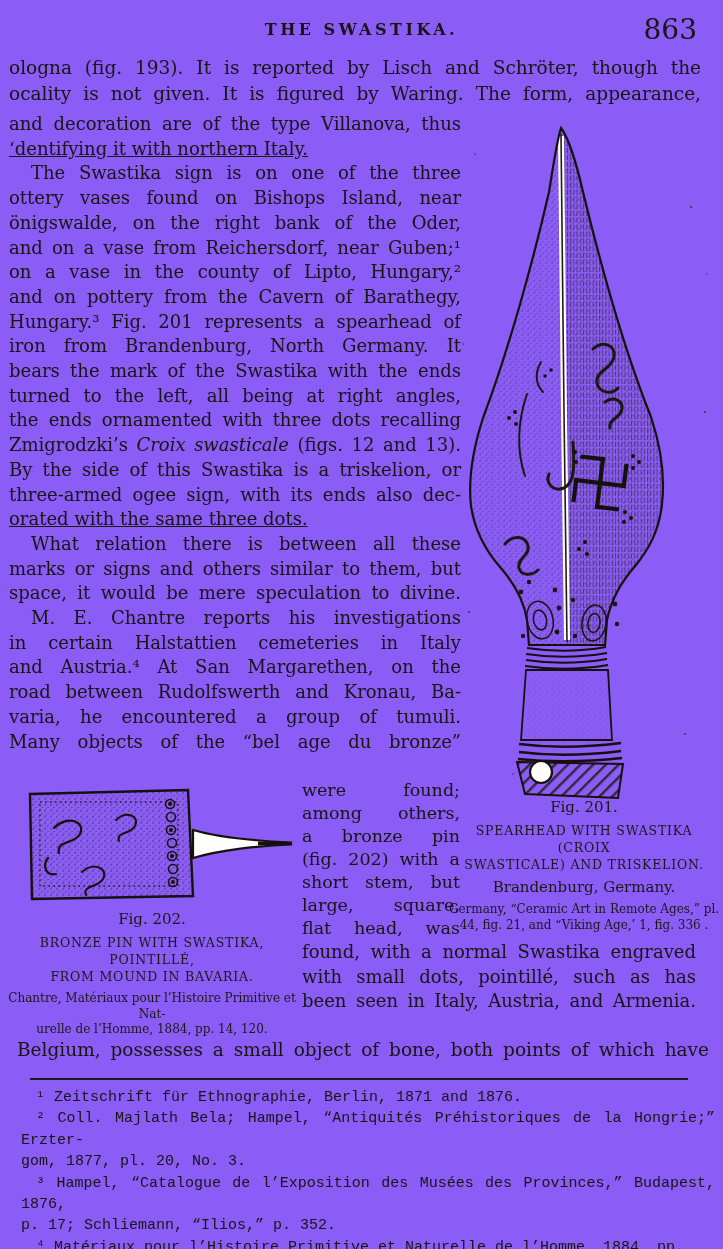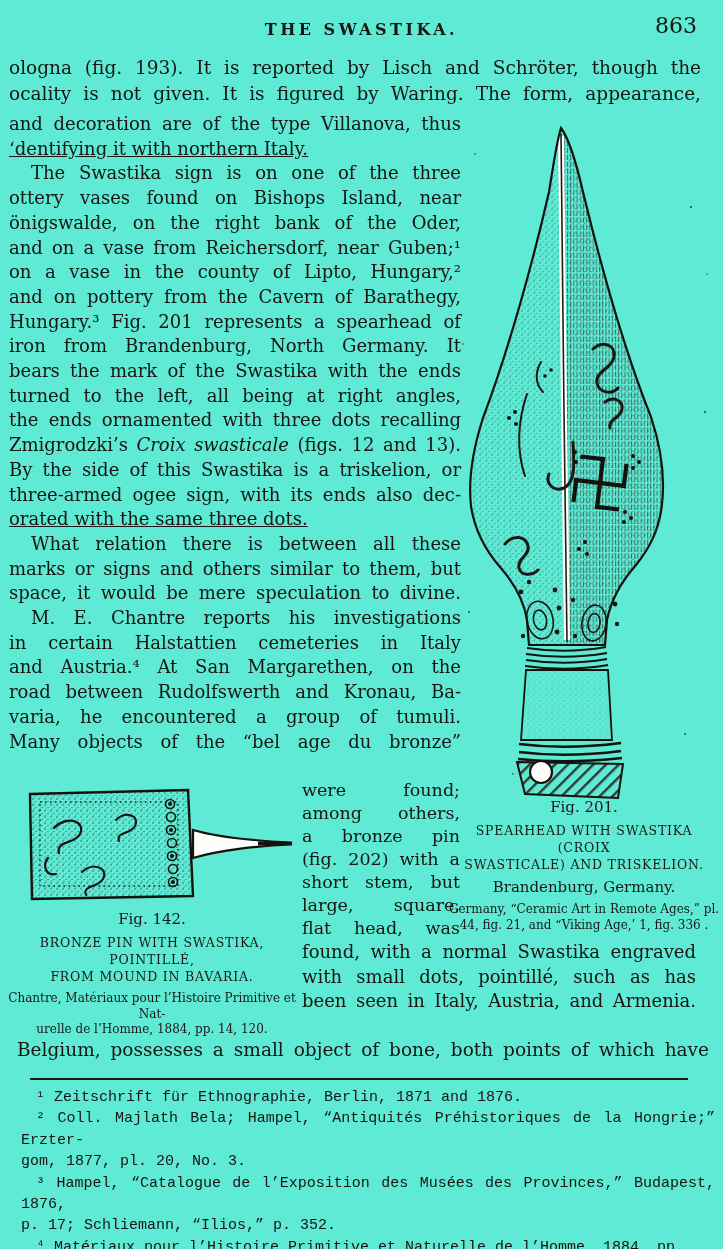--- a/index.html
+++ b/index.html
@@ -1,26 +1,26 @@
 <!DOCTYPE html>
 <html><head>
 <meta charset="utf-8">
 <style>
   html,body{margin:0;padding:0;background:#e8e6e0;}
   .page{
     position:relative;width:723px;height:1249px;margin:0 auto;
-    background:#5eead4;color:#181512;
+    background:#8b5cf6;color:#181512;
     font-family:"DejaVu Serif","Liberation Serif",serif;
     overflow:hidden;
   }
   .abs{position:absolute;}
   
   .hdr-title{top:20px;left:0;width:723px;text-align:center;
     font-size:16px;letter-spacing:3.5px;font-weight:bold;}
-  .page-num{top:13px;right:26px;font-size:22px;}
+  .page-num{top:13px;right:26px;font-size:28px;}
   
   .blk{font-size:18px;}
   .blk .ln{white-space:nowrap;}
   .j{text-align:justify;text-align-last:justify;}
   .j .ln, .ln.j{text-align:justify;text-align-last:justify;white-space:normal;}
   .ln.l{text-align-last:left;text-decoration:underline;}
   .ind{text-indent:22px;}
   .top-blk{top:55px;left:9px;width:692px;line-height:26px;font-size:18.5px;}
   .narrow-blk{top:112px;left:9px;width:452px;line-height:24.7px;}
   .mid-blk{top:779px;left:302px;width:158px;line-height:23px;font-size:17.5px;}
@@ -258,21 +258,21 @@
           <circle cx="152" cy="76" r="2"></circle>
           <circle cx="153" cy="102" r="2"></circle>
       </g>
 
       <path d="M173,50 C200,58 240,61 271,62.5 L271,64.5 C240,65.5 200,70 173,78 Z" fill="#fdfdfb" stroke="#15110d" stroke-width="2.2"></path>
       <path d="M238,61.5 L272,62.6 L272,64.4 L238,65.5 Z" fill="#15110d"></path>
     </svg>
   </div>
 
   <div class="abs cap cap202">
-    <div class="fig-label">Fig. 142.</div>
+    <div class="fig-label">Fig. 202.</div>
     <div class="cap-caps">BRONZE PIN WITH SWASTIKA, POINTILLÉ,</div>
     <div class="cap-caps">FROM MOUND IN BAVARIA.</div>
     <div class="cap-src">Chantre, Matériaux pour l’Histoire Primitive et Nat-</div>
     <div class="cap-src" style="margin-top:0;">urelle de l’Homme, 1884, pp. 14, 120.</div>
   </div>
 
   <div class="abs fn-rule"></div>
 
   <div class="abs fn-blk">
     <div class="ln start">¹ Zeitschrift für Ethnographie, Berlin, 1871 and 1876.</div>

